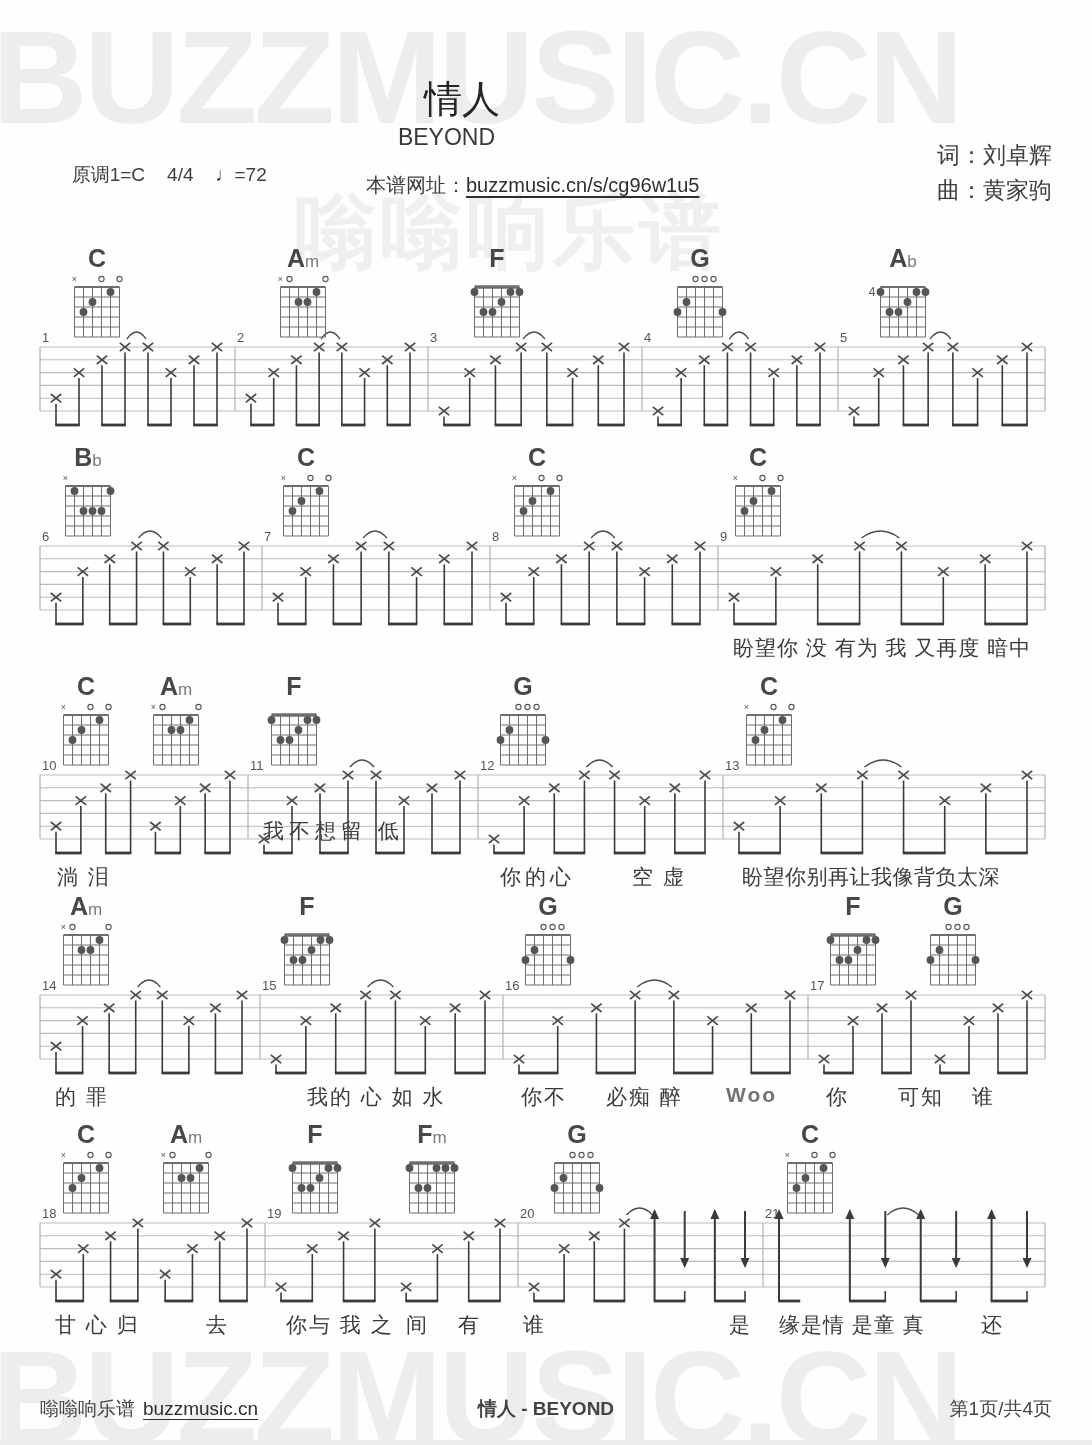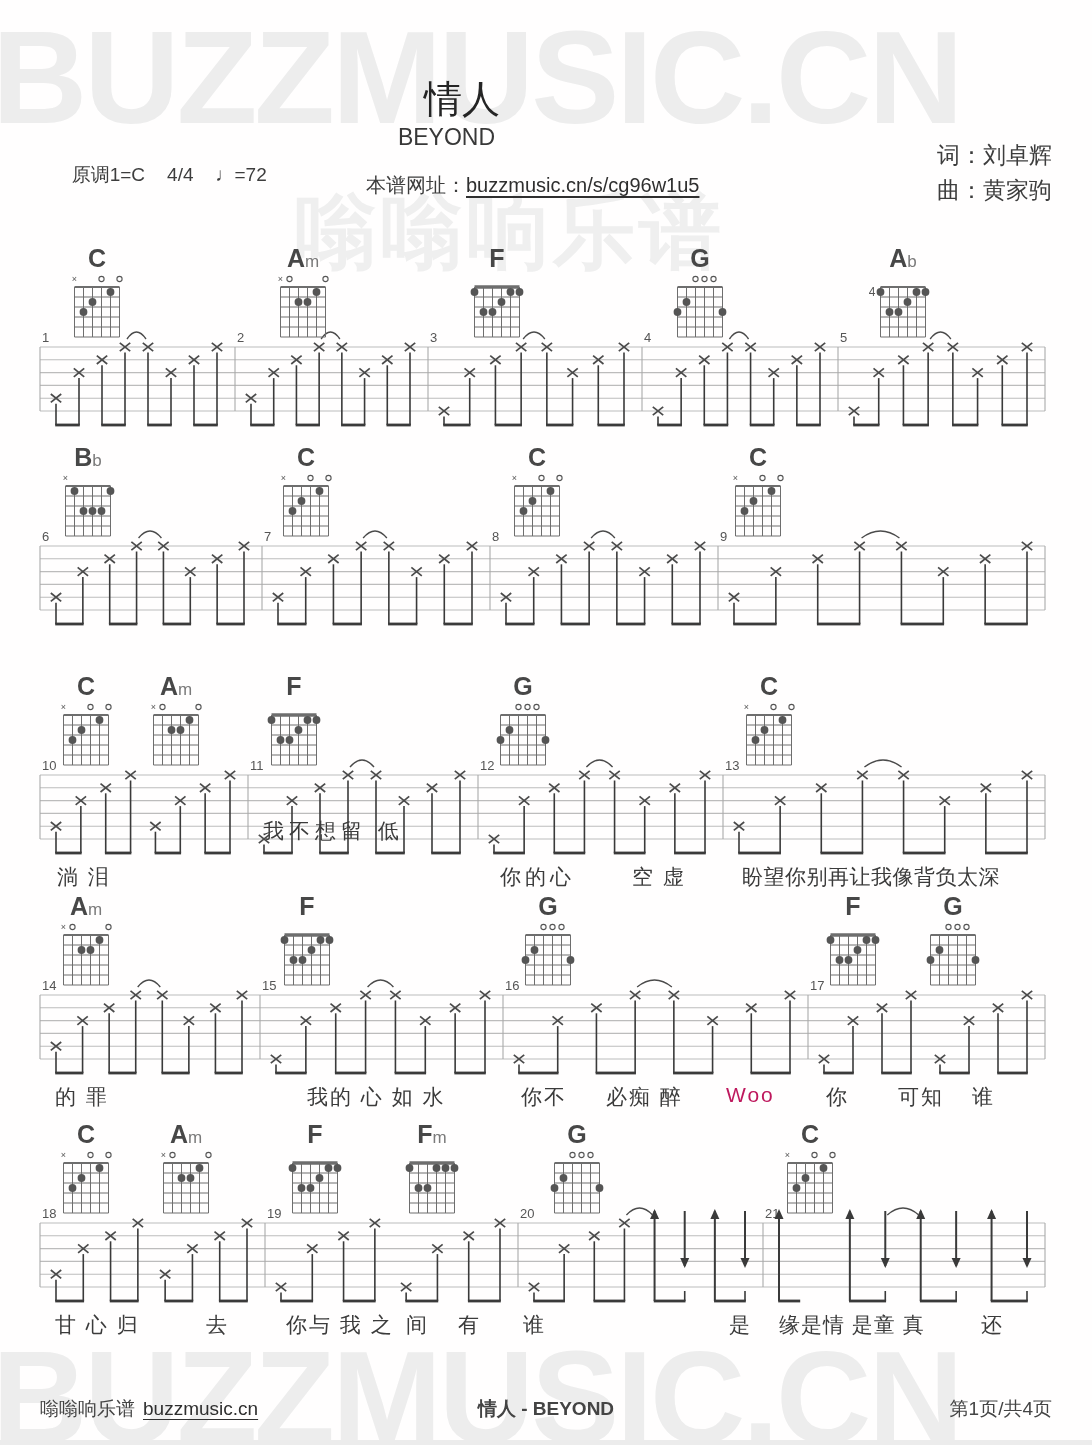--- a/index.html
+++ b/index.html
@@ -534,20 +534,21 @@
             <line x1="735.5" y1="65" x2="780.5" y2="65" stroke="#6e6e6e" stroke-width="1"></line>
             <line x1="735.5" y1="75" x2="780.5" y2="75" stroke="#6e6e6e" stroke-width="1"></line>
             <line x1="735.5" y1="85" x2="780.5" y2="85" stroke="#6e6e6e" stroke-width="1"></line>
             <line x1="735.5" y1="95" x2="780.5" y2="95" stroke="#6e6e6e" stroke-width="1"></line>
             <line x1="735.5" y1="105" x2="780.5" y2="105" stroke="#6e6e6e" stroke-width="1"></line>
             <circle cx="744.5" cy="80" r="3.9" fill="#555555"></circle>
             <circle cx="753.5" cy="70" r="3.9" fill="#555555"></circle>
             <circle cx="771.5" cy="60" r="3.9" fill="#555555"></circle>
           </g>
         </svg>
+        <div class="lyric" style="left: 733px; top: 634px; letter-spacing: 1px; color: rgb(59, 59, 59);">盼望你 没 有为 我 又再度 暗中</div>
         <svg width="1092" height="200" style="position: absolute; left: 0px; top: 660px; overflow: visible;">
           <line x1="40" y1="115" x2="1045" y2="115" stroke="#bcbcbc" stroke-width="1.1"></line>
           <line x1="40" y1="127.79999999999995" x2="1045" y2="127.79999999999995" stroke="#bcbcbc" stroke-width="1.1"></line>
           <line x1="40" y1="140.60000000000002" x2="1045" y2="140.60000000000002" stroke="#bcbcbc" stroke-width="1.1"></line>
           <line x1="40" y1="153.39999999999998" x2="1045" y2="153.39999999999998" stroke="#bcbcbc" stroke-width="1.1"></line>
           <line x1="40" y1="166.20000000000005" x2="1045" y2="166.20000000000005" stroke="#bcbcbc" stroke-width="1.1"></line>
           <line x1="40" y1="179" x2="1045" y2="179" stroke="#bcbcbc" stroke-width="1.1"></line>
           <line x1="40" y1="115" x2="40" y2="179" stroke="#a9a9a9" stroke-width="1.1"></line>
           <text x="42" y="110" fill="#555555" font-size="13">10</text>
           <line x1="248" y1="115" x2="248" y2="179" stroke="#a9a9a9" stroke-width="1.1"></line>
@@ -1017,21 +1018,21 @@
             <line x1="930.5" y1="105" x2="975.5" y2="105" stroke="#6e6e6e" stroke-width="1"></line>
             <circle cx="930.5" cy="80" r="3.9" fill="#555555"></circle>
             <circle cx="939.5" cy="70" r="3.9" fill="#555555"></circle>
             <circle cx="975.5" cy="80" r="3.9" fill="#555555"></circle>
           </g>
         </svg>
         <div class="lyric" style="left: 55px; top: 1083px; letter-spacing: 2px; color: rgb(59, 59, 59);">的 罪</div>
         <div class="lyric" style="left: 276px; top: 1083px; letter-spacing: 2px; color: rgb(59, 59, 59); margin-left: 31px;">我的 心 如 水</div>
         <div class="lyric" style="left: 521px; top: 1083px; letter-spacing: 2px; color: rgb(59, 59, 59);">你不</div>
         <div class="lyric" style="left: 606px; top: 1083px; letter-spacing: 2px; color: rgb(59, 59, 59);">必痴 醉</div>
-        <div class="lyric" style="left: 726px; top: 1083px; letter-spacing: 2px; color: #be185d;">Woo</div>
+        <div class="lyric" style="left: 726px; top: 1083px; letter-spacing: 2px; color: #737373; font-weight: bold;">Woo</div>
         <div class="lyric" style="left: 826px; top: 1083px; letter-spacing: 0px; color: rgb(59, 59, 59);">你</div>
         <div class="lyric" style="left: 898px; top: 1083px; letter-spacing: 2px; color: rgb(59, 59, 59);">可知</div>
         <div class="lyric" style="left: 972px; top: 1083px; letter-spacing: 0px; color: rgb(59, 59, 59);">谁</div>
         <svg width="1092" height="200" style="position: absolute; left: 0px; top: 1108px; overflow: visible;">
           <line x1="40" y1="115" x2="1045" y2="115" stroke="#bcbcbc" stroke-width="1.1"></line>
           <line x1="40" y1="127.79999999999995" x2="1045" y2="127.79999999999995" stroke="#bcbcbc" stroke-width="1.1"></line>
           <line x1="40" y1="140.5999999999999" x2="1045" y2="140.5999999999999" stroke="#bcbcbc" stroke-width="1.1"></line>
           <line x1="40" y1="153.4000000000001" x2="1045" y2="153.4000000000001" stroke="#bcbcbc" stroke-width="1.1"></line>
           <line x1="40" y1="166.20000000000005" x2="1045" y2="166.20000000000005" stroke="#bcbcbc" stroke-width="1.1"></line>
           <line x1="40" y1="179" x2="1045" y2="179" stroke="#bcbcbc" stroke-width="1.1"></line>

